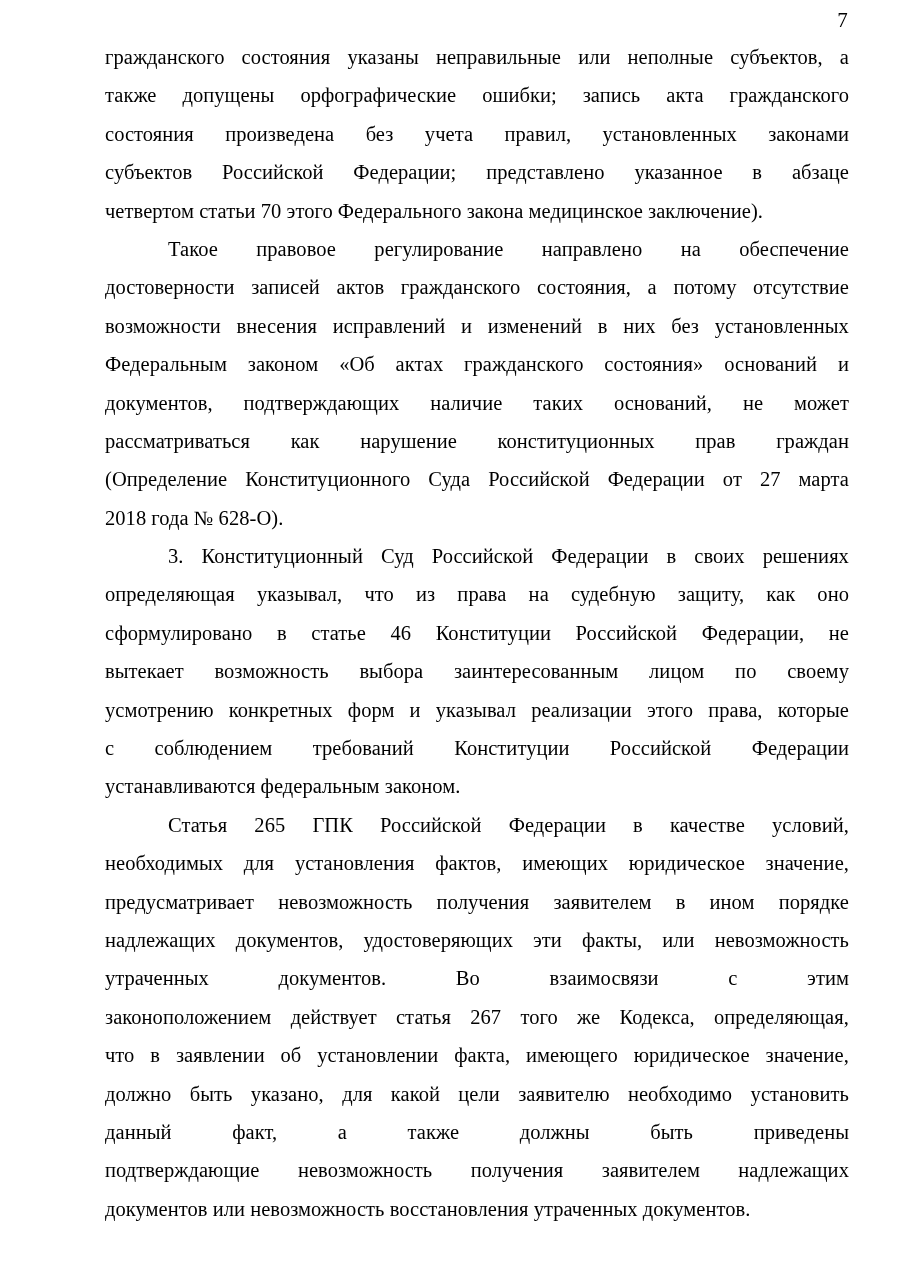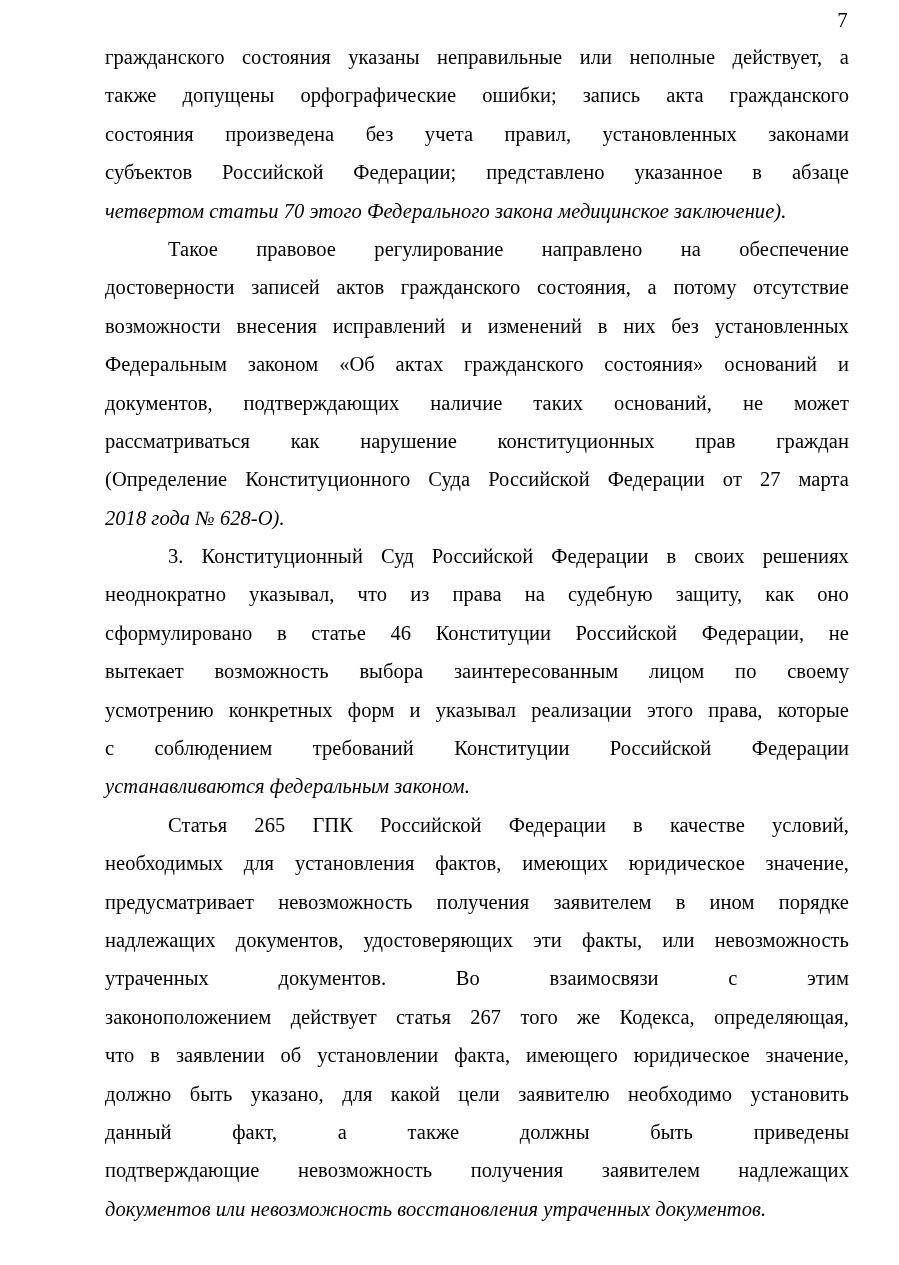--- a/index.html
+++ b/index.html
@@ -59,21 +59,20 @@
     display: flex;
     justify-content: space-between;
     align-items: flex-end;
   }
   .ln-just > span {
     white-space: pre;
   }
   .ln-last {
     display: block;
     text-align: left;
-    font-style: italic;
   }
   .ln-indent {
     padding-left: 63px;
     gap: 13px;
   }
   .ln-just.ln-indent {
     padding-left: 63px;
   }
 </style>
 </head>
@@ -85,21 +84,21 @@
 
   <div class="body-text">
       <div>
         <div class="ln ln-just">
           <span>гражданского</span>
           <span>состояния</span>
           <span>указаны</span>
           <span>неправильные</span>
           <span>или</span>
           <span>неполные</span>
-          <span>действует,</span>
+          <span>субъектов,</span>
           <span>а</span>
         </div>
         <div class="ln ln-just">
           <span>также</span>
           <span>допущены</span>
           <span>орфографические</span>
           <span>ошибки;</span>
           <span>запись</span>
           <span>акта</span>
           <span>гражданского</span>
@@ -198,21 +197,21 @@
           <span>3.</span>
           <span>Конституционный</span>
           <span>Суд</span>
           <span>Российской</span>
           <span>Федерации</span>
           <span>в</span>
           <span>своих</span>
           <span>решениях</span>
         </div>
         <div class="ln ln-just">
-          <span>неоднократно</span>
+          <span>определяющая</span>
           <span>указывал,</span>
           <span>что</span>
           <span>из</span>
           <span>права</span>
           <span>на</span>
           <span>судебную</span>
           <span>защиту,</span>
           <span>как</span>
           <span>оно</span>
         </div>

